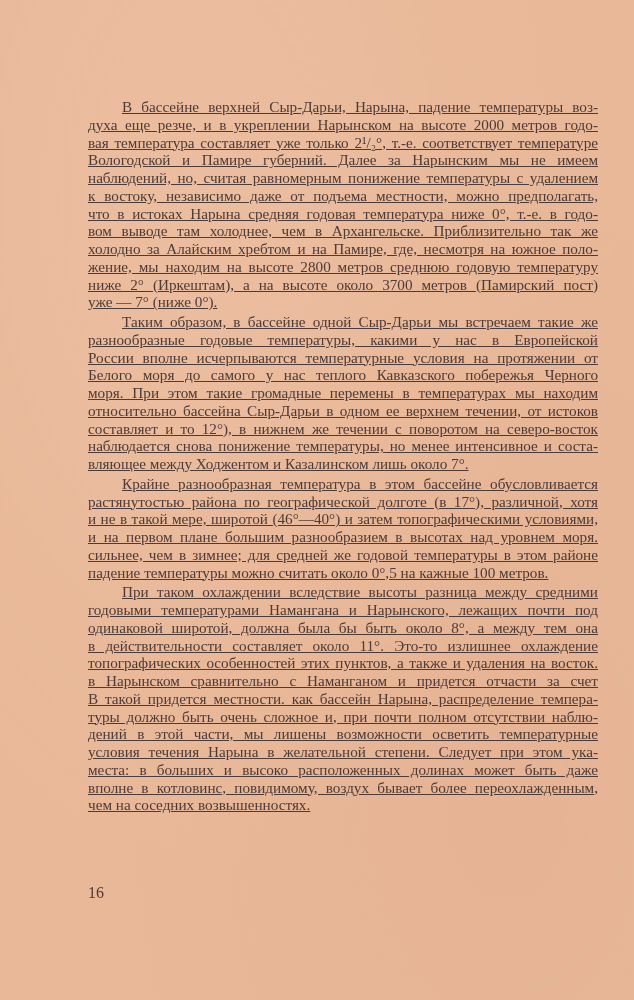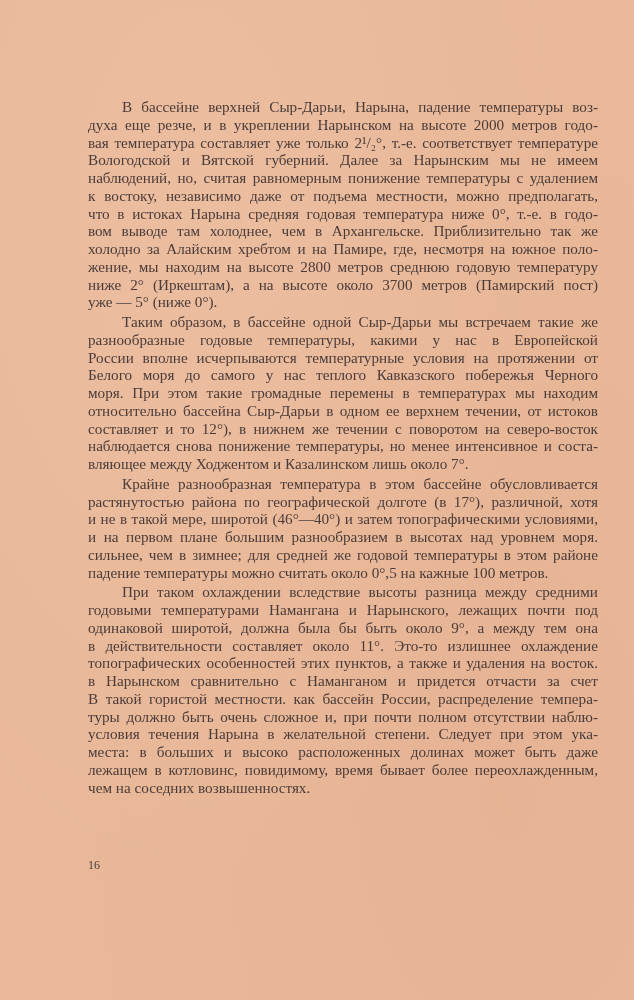--- a/index.html
+++ b/index.html
@@ -29,63 +29,64 @@
     top: 98px;
     width: 510px;
     font-family: "Liberation Serif", "DejaVu Serif", serif;
     font-size: 15.2px;
     line-height: 17.75px;
     color: #4b3b39;
   }
   .para {
     margin: 0 0 2px 0;
     text-align: justify;
+    text-decoration: underline;
   }
   .para .line {
     display: block;
     text-align: justify;
     text-align-last: justify;
     white-space: nowrap;
     overflow: visible;
     height: 17.75px;
   }
   .para .line.first {
     text-indent: 34px;
   }
   .para .line.last {
     text-align-last: left;
   }
   .page-number {
     position: absolute;
     left: 88px;
-    top: 858px;
+    top: 884px;
     font-family: "Liberation Serif", "DejaVu Serif", serif;
-    font-size: 12px;
+    font-size: 16px;
     color: #4b3b39;
   }
 </style>
 </head>
 <body>
 
 <div class="page">
   <div class="text-block">
 
     <div class="para">
       <span class="line first">В бассейне верхней Сыр-Дарьи, Нарына, падение температуры воз-</span>
       <span class="line">духа еще резче, и в укреплении Нарынском на высоте 2000 метров годо-</span>
       <span class="line">вая температура составляет уже только 2¹/₂°, т.-е. соответствует температуре</span>
-      <span class="line">Вологодской и Вятской губерний. Далее за Нарынским мы не имеем</span>
+      <span class="line">Вологодской и Памире губерний. Далее за Нарынским мы не имеем</span>
       <span class="line">наблюдений, но, считая равномерным понижение температуры с удалением</span>
       <span class="line">к востоку, независимо даже от подъема местности, можно предполагать,</span>
       <span class="line">что в истоках Нарына средняя годовая температура ниже 0°, т.-е. в годо-</span>
       <span class="line">вом выводе там холоднее, чем в Архангельске. Приблизительно так же</span>
       <span class="line">холодно за Алайским хребтом и на Памире, где, несмотря на южное поло-</span>
       <span class="line">жение, мы находим на высоте 2800 метров среднюю годовую температуру</span>
       <span class="line">ниже 2° (Иркештам), а на высоте около 3700 метров (Памирский пост)</span>
-      <span class="line last">уже — 5° (ниже 0°).</span>
+      <span class="line last">уже — 7° (ниже 0°).</span>
     </div>
 
     <div class="para">
       <span class="line first">Таким образом, в бассейне одной Сыр-Дарьи мы встречаем такие же</span>
       <span class="line">разнообразные годовые температуры, какими у нас в Европейской</span>
       <span class="line">России вполне исчерпываются температурные условия на протяжении от</span>
       <span class="line">Белого моря до самого у нас теплого Кавказского побережья Черного</span>
       <span class="line">моря. При этом такие громадные перемены в температурах мы находим</span>
       <span class="line">относительно бассейна Сыр-Дарьи в одном ее верхнем течении, от истоков</span>
       <span class="line">составляет и то 12°), в нижнем же течении с поворотом на северо-восток</span>
@@ -98,28 +99,29 @@
       <span class="line">растянутостью района по географической долготе (в 17°), различной, хотя</span>
       <span class="line">и не в такой мере, широтой (46°—40°) и затем топографическими условиями,</span>
       <span class="line">и на первом плане большим разнообразием в высотах над уровнем моря.</span>
       <span class="line">сильнее, чем в зимнее; для средней же годовой температуры в этом районе</span>
       <span class="line last">падение температуры можно считать около 0°,5 на кажные 100 метров.</span>
     </div>
 
     <div class="para">
       <span class="line first">При таком охлаждении вследствие высоты разница между средними</span>
       <span class="line">годовыми температурами Намангана и Нарынского, лежащих почти под</span>
-      <span class="line">одинаковой широтой, должна была бы быть около 9°, а между тем она</span>
+      <span class="line">одинаковой широтой, должна была бы быть около 8°, а между тем она</span>
       <span class="line">в действительности составляет около 11°. Это-то излишнее охлаждение</span>
       <span class="line">топографических особенностей этих пунктов, а также и удаления на восток.</span>
       <span class="line">в Нарынском сравнительно с Наманганом и придется отчасти за счет</span>
-      <span class="line">В такой гористой местности. как бассейн России, распределение темпера-</span>
+      <span class="line">В такой придется местности. как бассейн Нарына, распределение темпера-</span>
       <span class="line">туры должно быть очень сложное и, при почти полном отсутствии наблю-</span>
+      <span class="line">дений в этой части, мы лишены возможности осветить температурные</span>
       <span class="line">условия течения Нарына в желательной степени. Следует при этом ука-</span>
       <span class="line">места: в больших и высоко расположенных долинах может быть даже</span>
-      <span class="line">лежащем в котловинс, повидимому, время бывает более переохлажденным,</span>
+      <span class="line">вполне в котловинс, повидимому, воздух бывает более переохлажденным,</span>
       <span class="line last">чем на соседних возвышенностях.</span>
     </div>
 
   </div>
 
   <div class="page-number">16</div>
 </div>
 
 </body></html>

